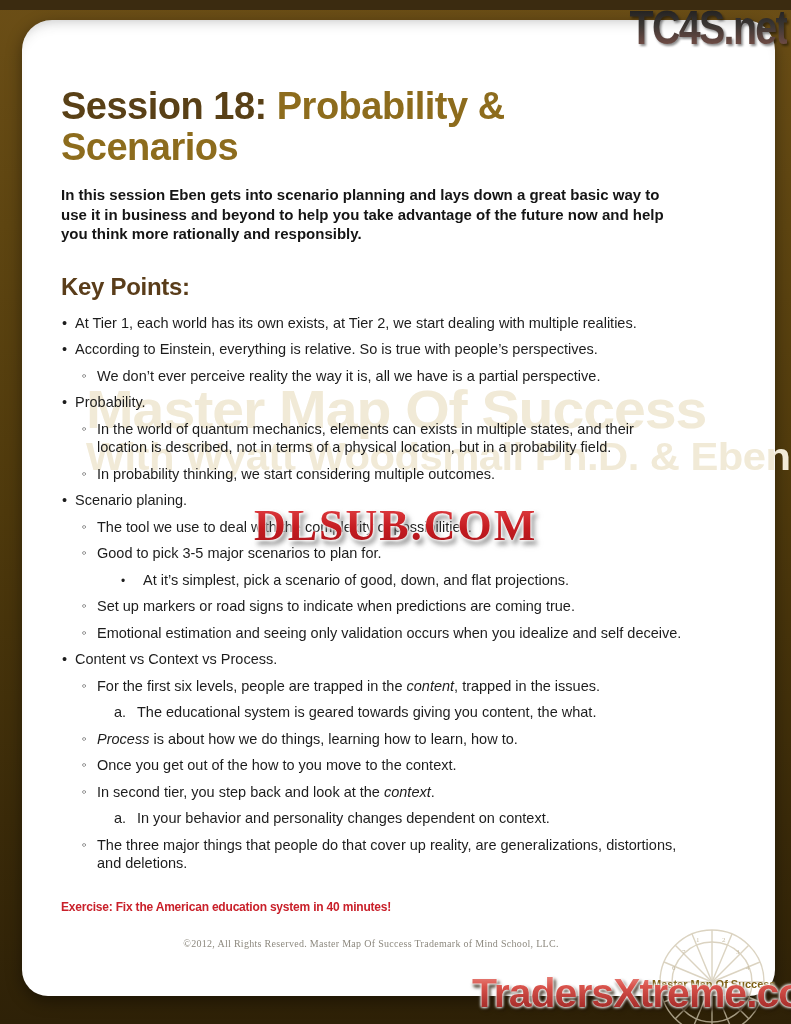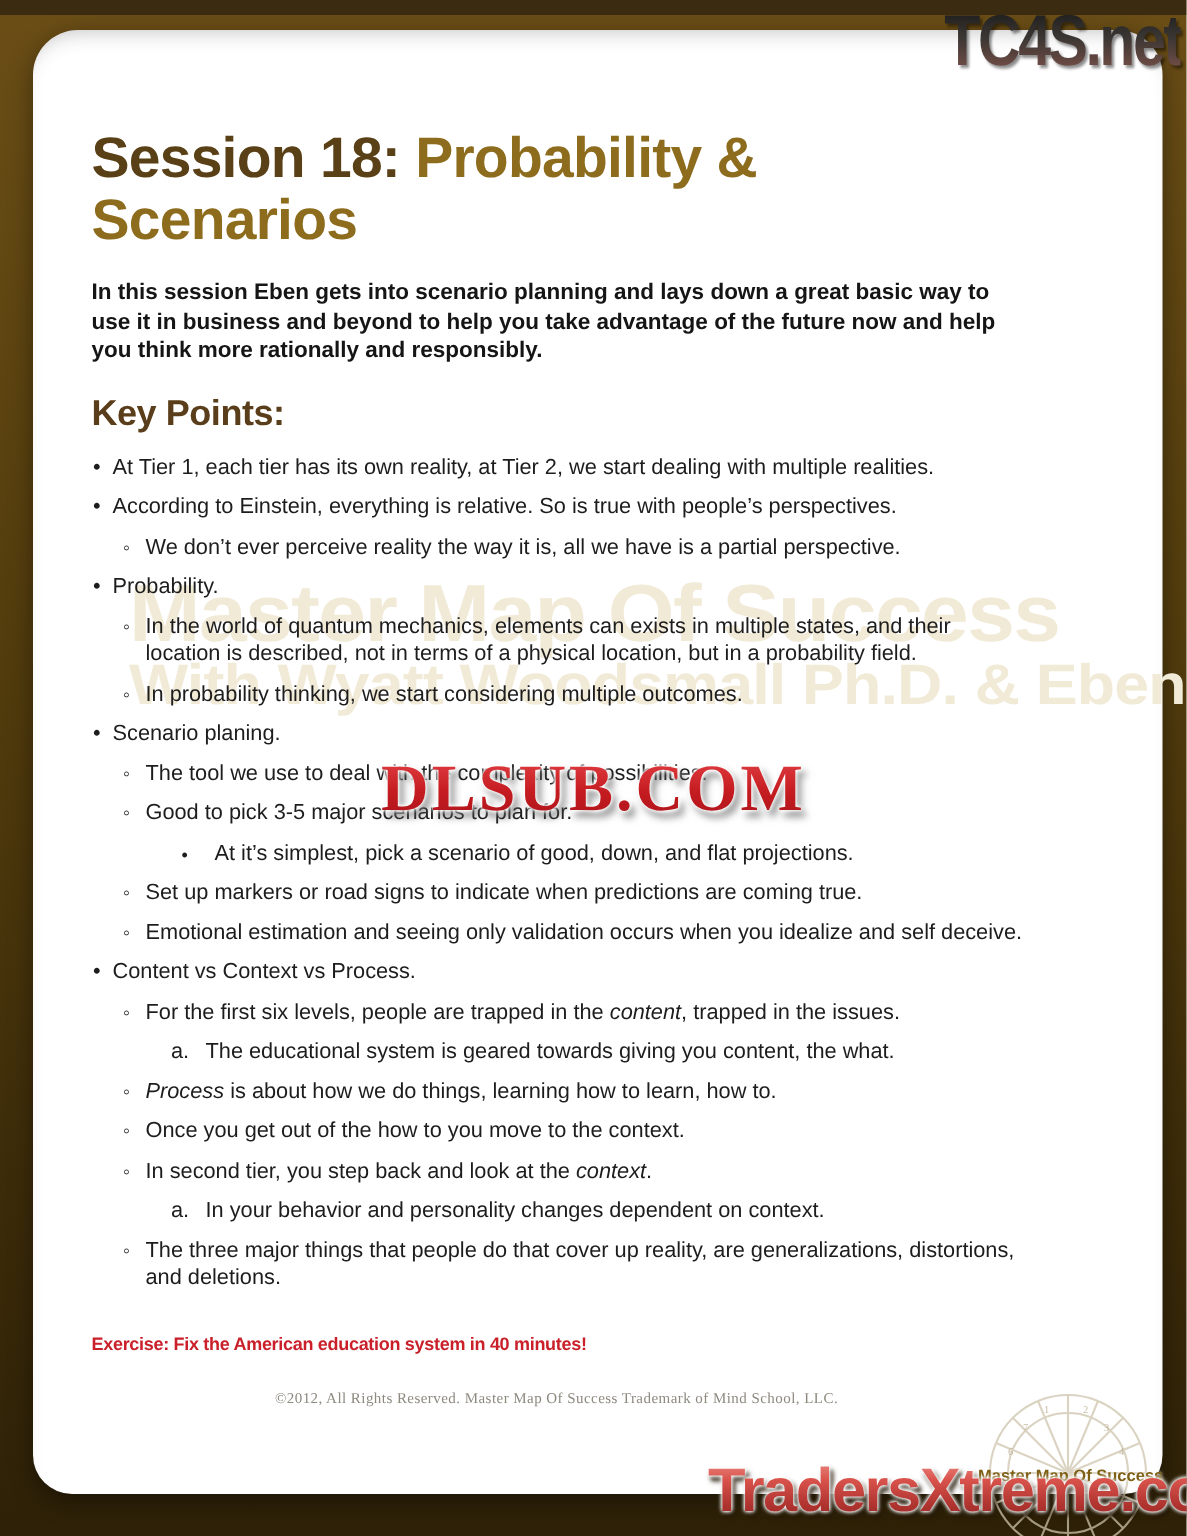--- a/index.html
+++ b/index.html
@@ -16,21 +16,21 @@
     box-shadow:0 5px 16px rgba(0,0,0,.4), inset 0 10px 14px -10px rgba(60,60,60,.35);
   }
   .content { position:relative; z-index:3; padding:66px 58px 0 39px; }
 
   .title { font-size:38px; font-weight:bold; line-height:1.08; letter-spacing:-.5px; width:630px; }
   .title .t1 { color:#594016; }
   .title .t2 { color:#8d6c1d; }
 
   .intro { margin-top:17px; width:620px; font-size:15px; font-weight:bold; color:#151515; line-height:1.3; }
 
-  .kp-heading { margin-top:18px; font-size:24px; font-weight:bold; color:#5a3d1a; letter-spacing:-.3px; }
+  .kp-heading { margin-top:29px; font-size:24px; font-weight:bold; color:#5a3d1a; letter-spacing:-.3px; }
 
   .kp-list { margin-top:13px; width:624px; font-size:14.5px; color:#1d1d1d; line-height:18.5px; }
   .kp-item { position:relative; margin-bottom:8px; }
   .kp-item .marker { position:absolute; top:0; }
   .lvl1 { padding-left:14px; }  .lvl1 .marker { left:1px; }
   .lvl2 { padding-left:36px; }  .lvl2 .marker { left:21px; font-size:13px; top:0px; }
   .lvl3.sub { padding-left:82px; } .lvl3.sub .marker { left:60px; font-size:12px; top:1px; }
   .lvl3.lettered { padding-left:76px; } .lvl3.lettered .marker { left:53px; }
   .kp-text em { }
 
@@ -90,21 +90,21 @@
   <div class="content">
     <div class="title">
       <span class="t1">Session 18: </span><span class="t2">Probability &amp; Scenarios</span>
     </div>
 
     <div class="intro">In this session Eben gets into scenario planning and lays down a great basic way to use it in business and beyond to help you take advantage of the future now and help you think more rationally and responsibly.</div>
 
     <div class="kp-heading">Key Points:</div>
 
     <div class="kp-list">
-        <div class="kp-item lvl1"><span class="marker">•</span><span class="kp-text"><span>At Tier 1, each tier has its own reality, at Tier 2, we start dealing with multiple realities.</span></span></div>
+        <div class="kp-item lvl1"><span class="marker">•</span><span class="kp-text"><span>At Tier 1, each world has its own exists, at Tier 2, we start dealing with multiple realities.</span></span></div>
         <div class="kp-item lvl1"><span class="marker">•</span><span class="kp-text"><span>According to Einstein, everything is relative. So is true with people’s perspectives.</span></span></div>
         <div class="kp-item lvl2"><span class="marker">◦</span><span class="kp-text"><span>We don’t ever perceive reality the way it is, all we have is a partial perspective.</span></span></div>
         <div class="kp-item lvl1"><span class="marker">•</span><span class="kp-text"><span>Probability.</span></span></div>
         <div class="kp-item lvl2"><span class="marker">◦</span><span class="kp-text"><span>In the world of quantum mechanics, elements can exists in multiple states, and their location is described, not in terms of a physical location, but in a probability field.</span></span></div>
         <div class="kp-item lvl2"><span class="marker">◦</span><span class="kp-text"><span>In probability thinking, we start considering multiple outcomes.</span></span></div>
         <div class="kp-item lvl1"><span class="marker">•</span><span class="kp-text"><span>Scenario planing.</span></span></div>
         <div class="kp-item lvl2"><span class="marker">◦</span><span class="kp-text"><span>The tool we use to deal with the complexity of possibilities.</span></span></div>
         <div class="kp-item lvl2"><span class="marker">◦</span><span class="kp-text"><span>Good to pick 3-5 major scenarios to plan for.</span></span></div>
         <div class="kp-item lvl3 sub"><span class="marker">•</span><span class="kp-text"><span>At it’s simplest, pick a scenario of good, down, and flat projections.</span></span></div>
         <div class="kp-item lvl2"><span class="marker">◦</span><span class="kp-text"><span>Set up markers or road signs to indicate when predictions are coming true.</span></span></div>

